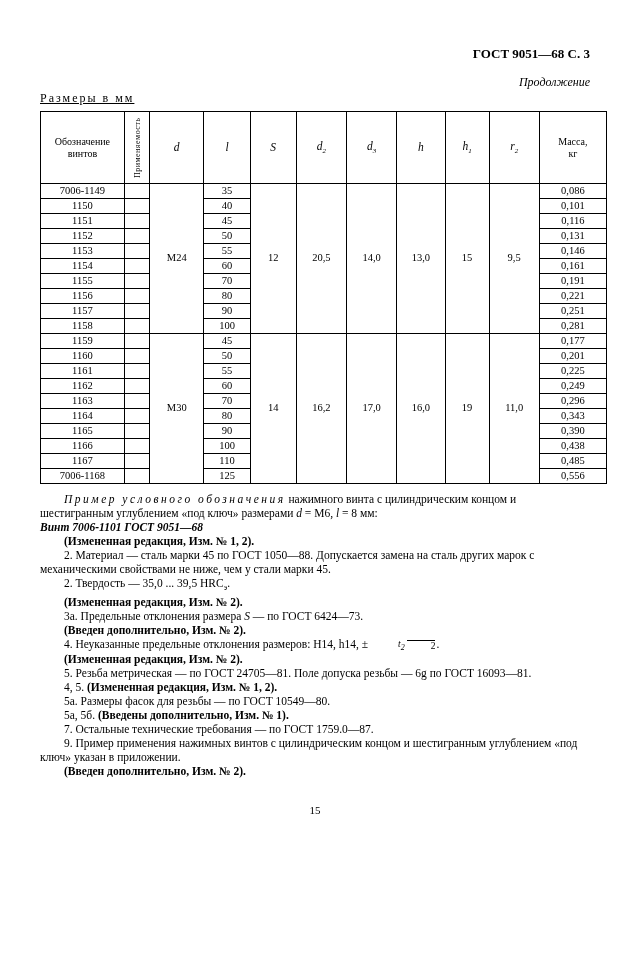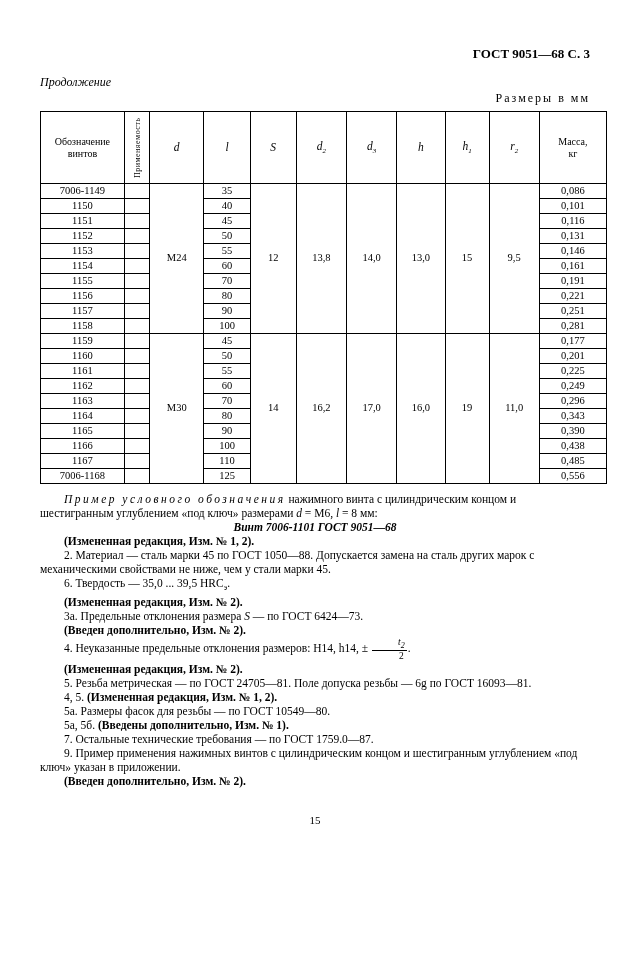--- a/index.html
+++ b/index.html
@@ -1,43 +1,43 @@
 <!DOCTYPE html>
 <html><head>
 <meta charset="utf-8">
 <style>
   * { margin:0; padding:0; box-sizing:border-box; }
   html,body { width:624px; height:959px; background:#ffffff; overflow:hidden; }
   body { font-family:"Liberation Serif", serif; color:#000; position:relative; }
   .page { padding:46px 34px 0 40px; }
 
   .gost-header { text-align:right; font-weight:bold; font-size:13px; }
-  .continuation { font-style:italic; font-size:12px; margin-top:13px; }
-  .table-caption { text-align:right; font-size:12px; letter-spacing:2px; margin-top:1px; }
+  .continuation { text-align:right; font-style:italic; font-size:12px; margin-top:13px; }
+  .table-caption { text-align:left; font-size:12px; letter-spacing:2px; margin-top:1px;text-decoration:underline; }
 
   table { border-collapse:collapse; table-layout:fixed; width:567px; margin-top:5px; }
   th, td { border:1px solid #000; text-align:center; vertical-align:middle; padding:0 2px; }
   th { font-weight:normal; font-size:10px; line-height:1.2; height:72px; white-space:pre-line; }
   th .italic { font-style:italic; font-size:11.5px; }
   th sub, td sub { font-size:7px; }
   td { font-size:10.5px; height:15px; line-height:1; }
   th.vert-th { position:relative; overflow:hidden; }
   .vert { position:absolute; inset:0; display:flex; align-items:center; justify-content:center; }
   .vert span { transform:rotate(-90deg); white-space:nowrap; font-size:8px; letter-spacing:.5px; }
 
   .notes { margin-top:8px; font-size:11.5px; line-height:14px; }
   .notes p { margin:0; }
   .notes p.indent { text-indent:24px; }
-  .notes p.center { text-align:center; text-indent:0; }
+  .notes p.center { text-align:left; text-indent:0; }
   .bold { font-weight:bold; }
   .italic { font-style:italic; }
   .spaced { letter-spacing:2.5px;font-style:italic; }
   .notes sub { font-size:8px; }
 
-  .frac { display:inline-flex; flex-direction:column; align-items:center; vertical-align:middle; font-size:9.5px; line-height:1.15; margin:0 1px; }
+  .frac { display:inline-flex; flex-direction:row; align-items:center; vertical-align:middle; font-size:9.5px; line-height:1.15; margin:0 1px; }
   .frac .num { font-style:italic; padding:0 2px; }
   .frac .den { border-top:1px solid #000; width:100%; text-align:center; }
 
   .page-number { text-align:center; font-size:11px; margin-top:26px; }
 </style>
 </head>
 <body>
 
 <div class="page">
   <div class="gost-header">ГОСТ 9051—68 С. 3</div>
@@ -74,21 +74,21 @@
 кг</span></th>
         </tr>
     </thead>
     <tbody>
         <tr>
           <td>7006-1149</td>
           <td></td>
           <td rowspan="10">М24</td>
           <td>35</td>
           <td rowspan="10">12</td>
-          <td rowspan="10">13,8</td>
+          <td rowspan="10">20,5</td>
           <td rowspan="10">14,0</td>
           <td rowspan="10">13,0</td>
           <td rowspan="10">15</td>
           <td rowspan="10">9,5</td>
           <td>0,086</td>
         </tr>
         <tr>
           <td>1150</td>
           <td></td>
           <td>40</td>
@@ -210,21 +210,21 @@
           <td>0,556</td>
         </tr>
       </tbody>
   </table>
 
   <div class="notes">
       <p class="indent"><span class="spaced">Пример условного обозначения</span><span> нажимного винта с цилиндрическим концом и шестигранным углублением «под ключ» размерами </span><span class="italic">d</span><span> = М6, </span><span class="italic">l</span><span> = 8 мм:</span></p>
       <p class="center"><span class="bold italic">Винт 7006-1101 ГОСТ 9051—68</span></p>
       <p class="indent"><span class="bold">(Измененная редакция, Изм. № 1, 2).</span></p>
       <p class="indent"><span>2. Материал — сталь марки 45 по ГОСТ 1050—88. Допускается замена на сталь других марок с механическими свойствами не ниже, чем у стали марки 45.</span></p>
-      <p class="indent"><span>6. Твердость — 35,0 ... 39,5 HRC</span><sub>э</sub><span>.</span></p>
+      <p class="indent"><span>2. Твердость — 35,0 ... 39,5 HRC</span><sub>э</sub><span>.</span></p>
       <p class="indent"><span class="bold">(Измененная редакция, Изм. № 2).</span></p>
       <p class="indent"><span>3а. Предельные отклонения размера </span><span class="italic">S</span><span> — по ГОСТ 6424—73.</span></p>
       <p class="indent"><span class="bold">(Введен дополнительно, Изм. № 2).</span></p>
       <p class="indent"><span>4. Неуказанные предельные отклонения размеров: Н14, h14, ± </span><span class="frac">
           <span class="num">t<sub>2</sub></span>
           <span class="den">2</span>
         </span><span>.</span></p>
       <p class="indent"><span class="bold">(Измененная редакция, Изм. № 2).</span></p>
       <p class="indent"><span>5. Резьба метрическая — по ГОСТ 24705—81. Поле допуска резьбы — 6g по ГОСТ 16093—81.</span></p>
       <p class="indent"><span>4, 5. </span><span class="bold">(Измененная редакция, Изм. № 1, 2).</span></p>

